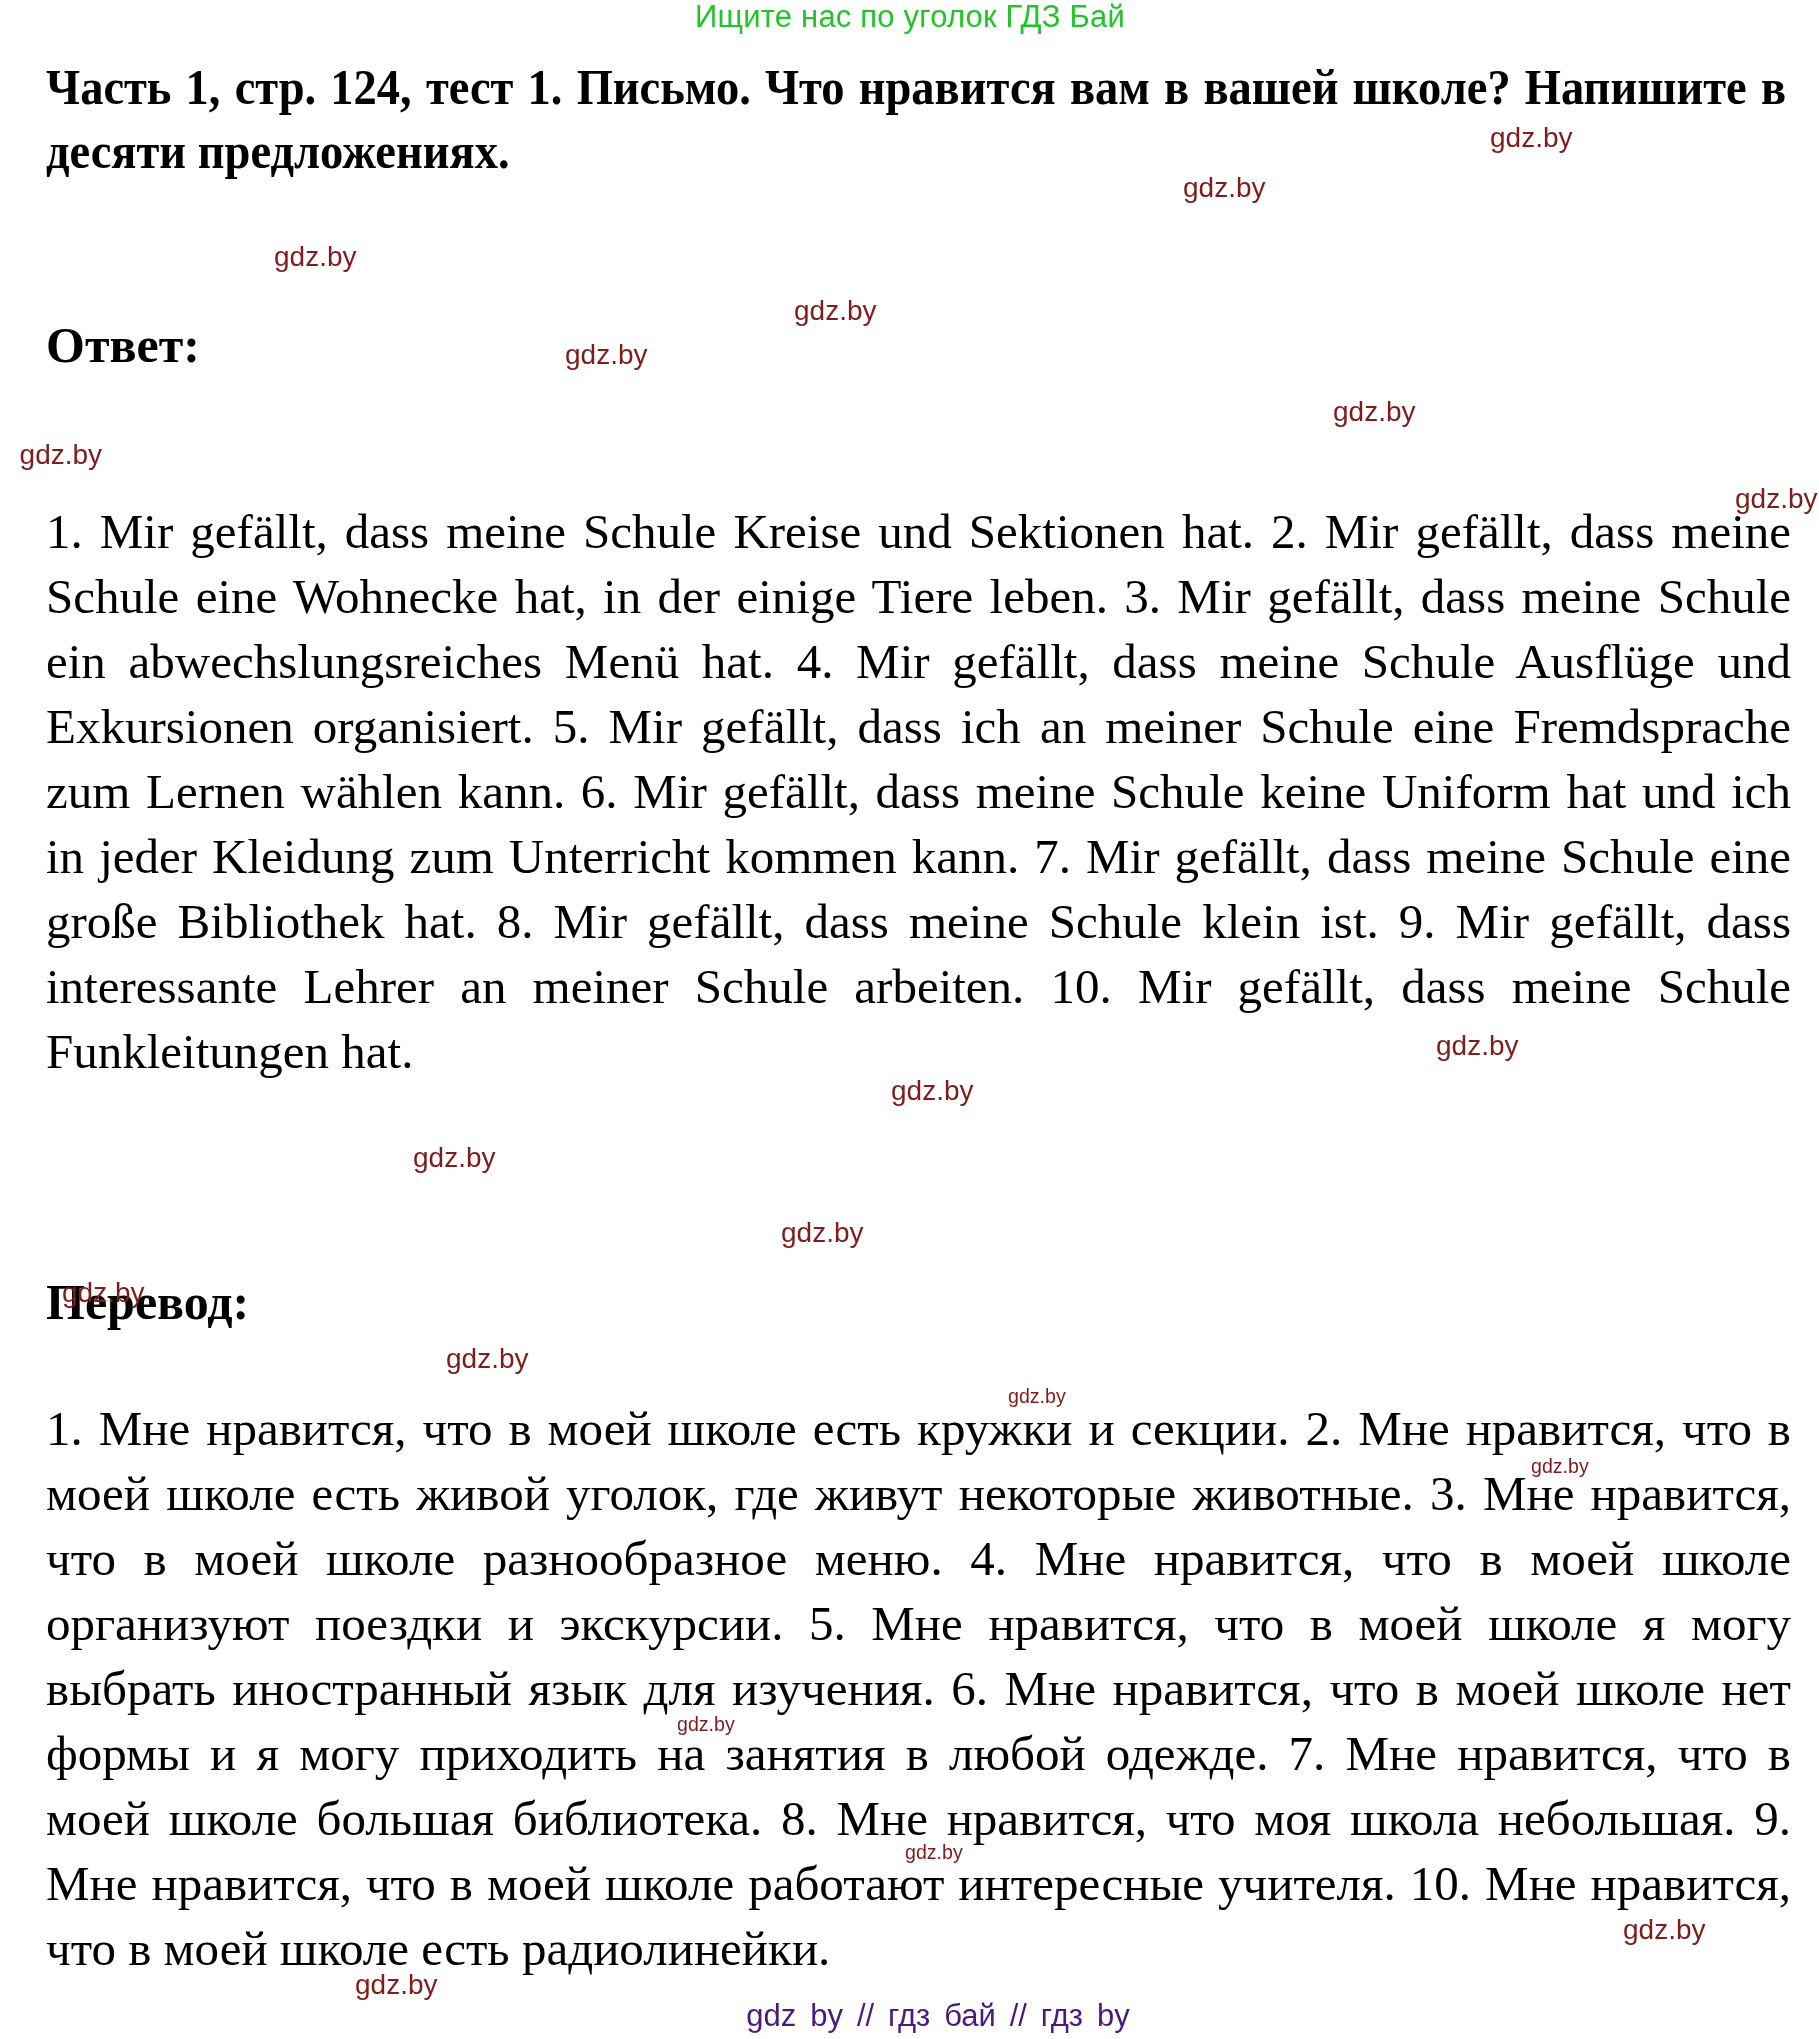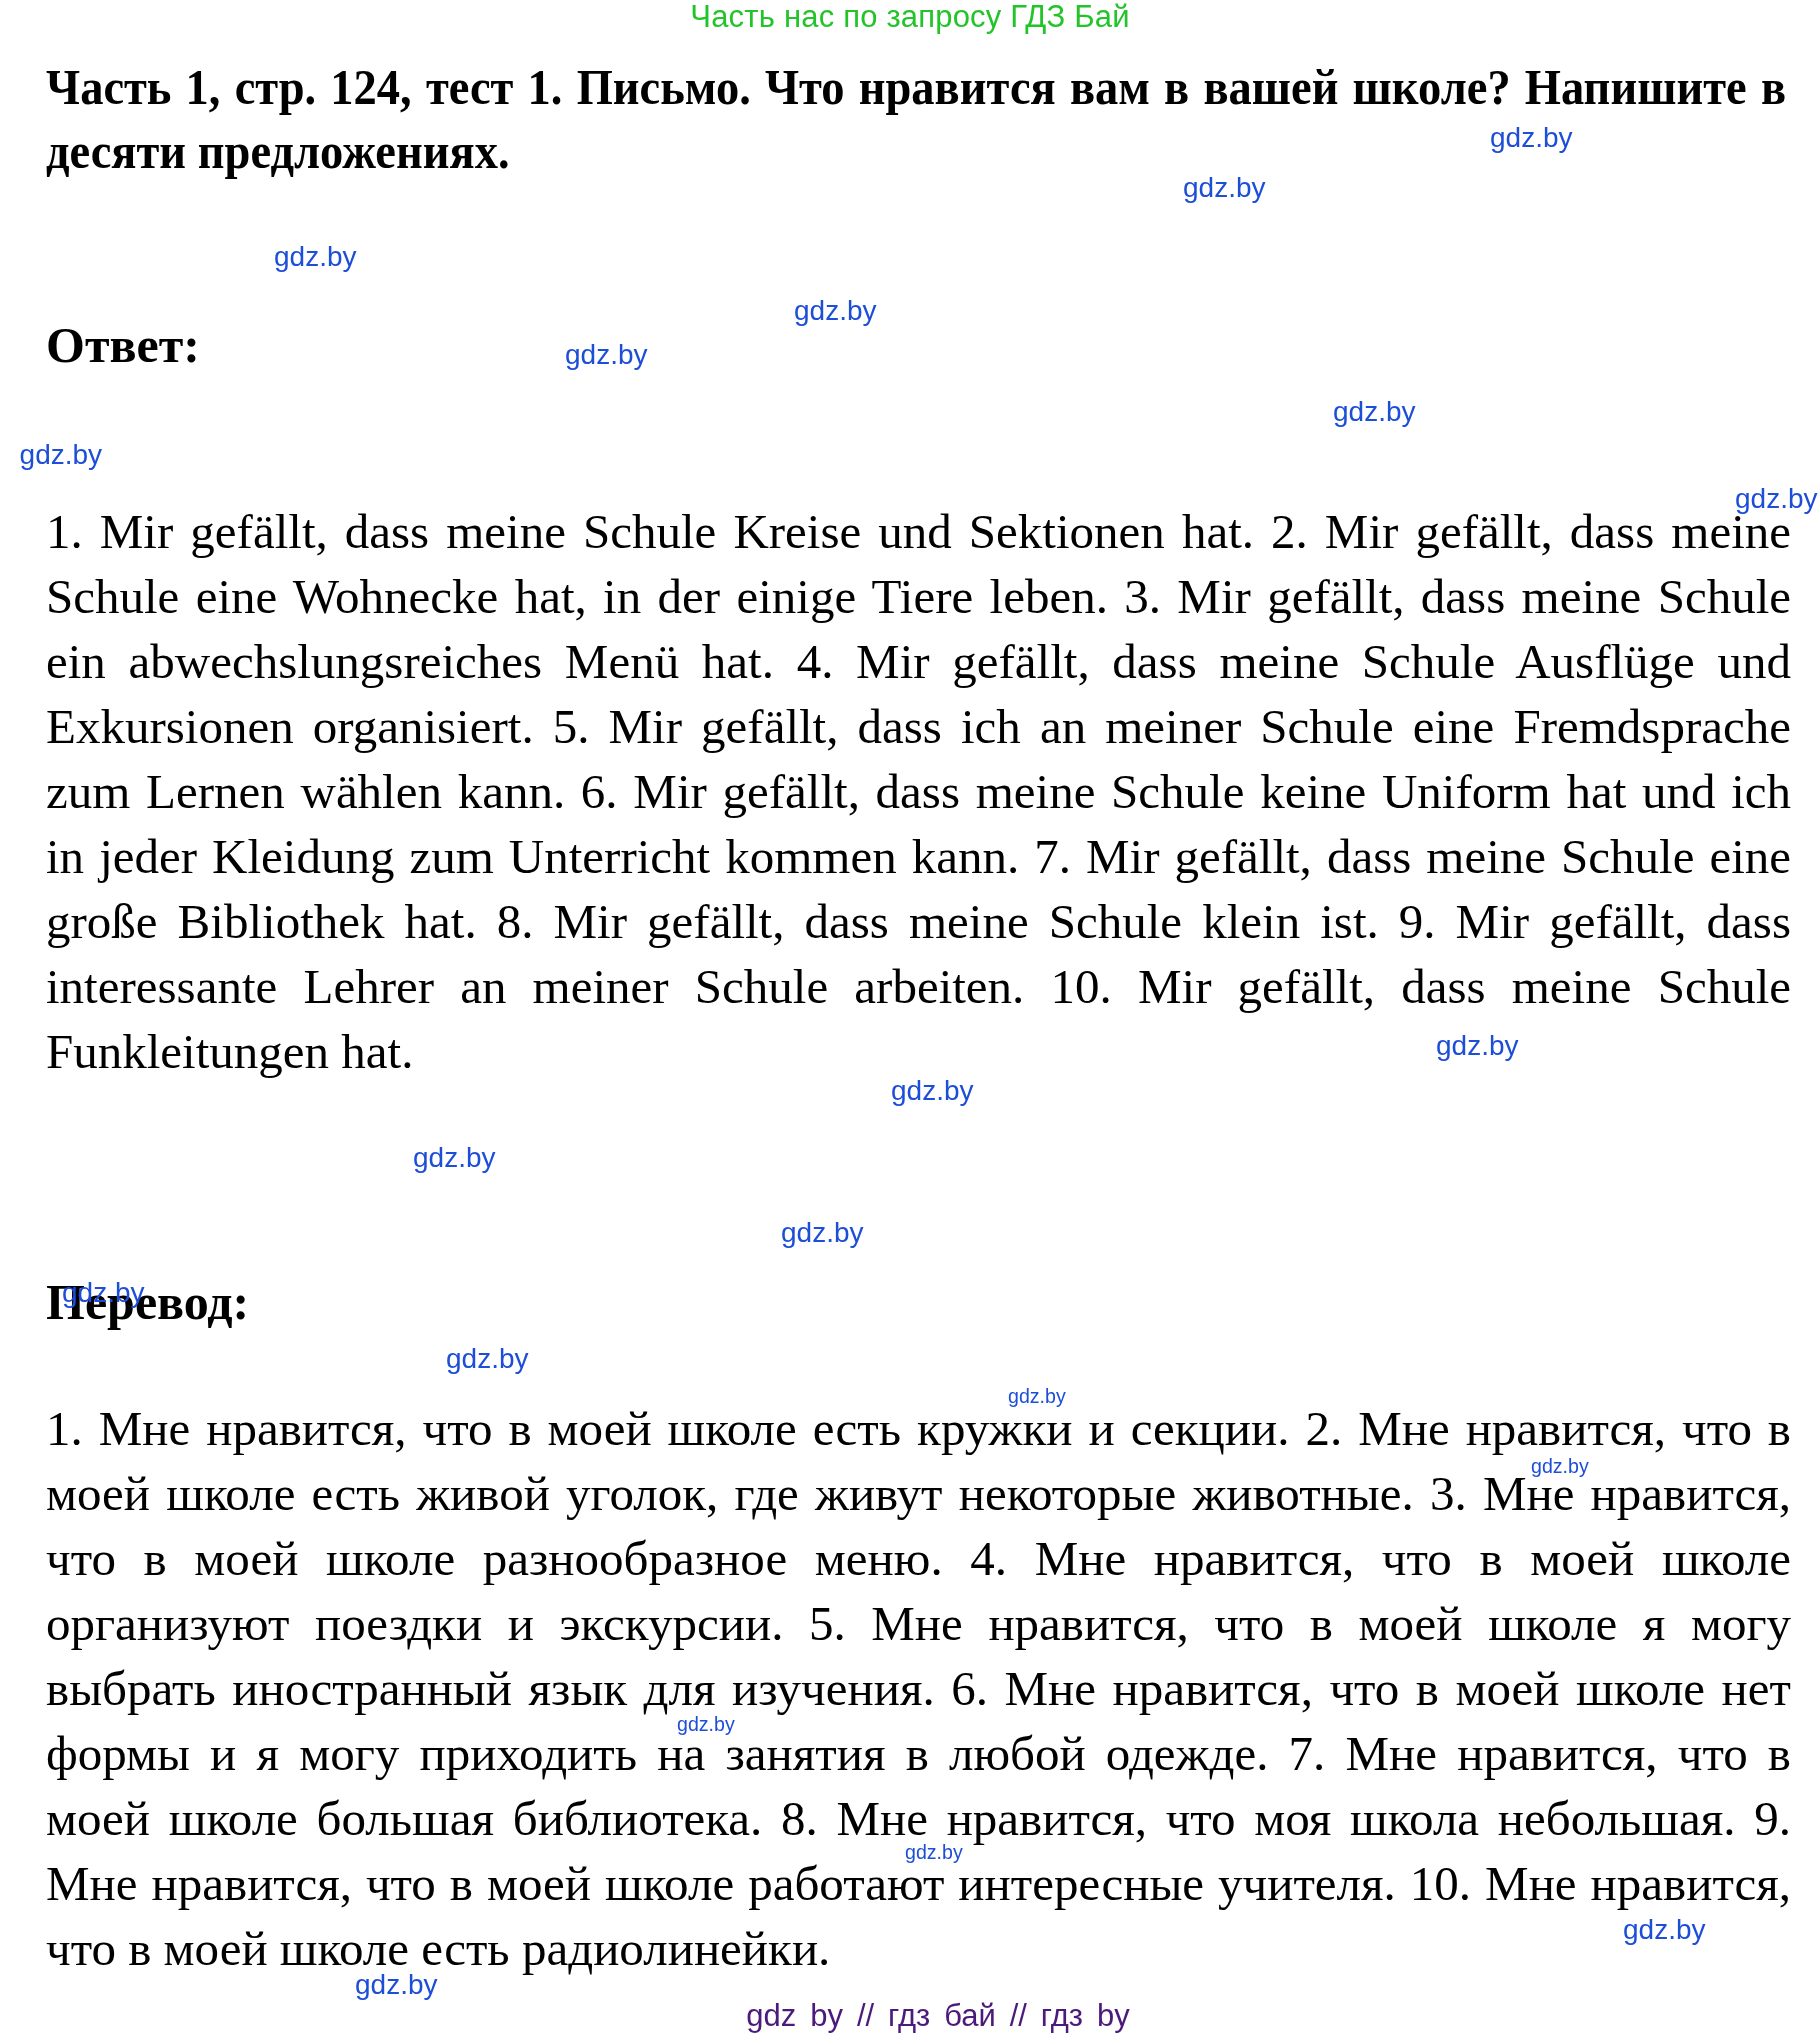--- a/index.html
+++ b/index.html
@@ -23,36 +23,36 @@
     font-size:50px; line-height:57px; color:#000;
   }
   .para {
     position:absolute; left:46px; width:1745px;
     font-family:"Liberation Serif", serif;
     font-size:49px; line-height:65px; color:#000;
     text-align:justify;
   }
   .wm {
     position:absolute;
-    font-family:"Liberation Sans", sans-serif; color:#1d4ed8;
+    font-family:"Liberation Sans", sans-serif; color:#7f1d1d;
     white-space:nowrap;
   }
   .wm.l { font-size:28px; }
   .wm.s { font-size:19.6px; }
   .footer {
     position:absolute; left:0; top:1998px; width:1820px; text-align:center;
     font-family:"Liberation Sans", sans-serif; font-size:31px; color:#4b1a7a;
     word-spacing:5.3px;
     padding-left:28px;
   }
 </style>
 </head>
 <body>
 
-<div class="banner">Часть нас по запросу ГДЗ Бай</div>
+<div class="banner">Ищите нас по уголок ГДЗ Бай</div>
 
 <div class="title">Часть 1, стр. 124, тест 1. Письмо. Что нравится вам в вашей школе? Напишите в десяти предложениях.</div>
 
 <div class="heading" style="top:317px;text-align:center;">Ответ:</div>
 
 <div class="para" style="top:499px;">1. Mir gefällt, dass meine Schule Kreise und Sektionen hat. 2. Mir gefällt, dass meine Schule eine Wohnecke hat, in der einige Tiere leben. 3. Mir gefällt, dass meine Schule ein abwechslungsreiches Menü hat. 4. Mir gefällt, dass meine Schule Ausflüge und Exkursionen organisiert. 5. Mir gefällt, dass ich an meiner Schule eine Fremdsprache zum Lernen wählen kann. 6. Mir gefällt, dass meine Schule keine Uniform hat und ich in jeder Kleidung zum Unterricht kommen kann. 7. Mir gefällt, dass meine Schule eine große Bibliothek hat. 8. Mir gefällt, dass meine Schule klein ist. 9. Mir gefällt, dass interessante Lehrer an meiner Schule arbeiten. 10. Mir gefällt, dass meine Schule Funkleitungen hat.</div>
 
 <div class="heading" style="top:1274px;">Перевод:</div>
 
 <div class="para" style="top:1396px;">1. Мне нравится, что в моей школе есть кружки и секции. 2. Мне нравится, что в моей школе есть живой уголок, где живут некоторые животные. 3. Мне нравится, что в моей школе разнообразное меню. 4. Мне нравится, что в моей школе организуют поездки и экскурсии. 5. Мне нравится, что в моей школе я могу выбрать иностранный язык для изучения. 6. Мне нравится, что в моей школе нет формы и я могу приходить на занятия в любой одежде. 7. Мне нравится, что в моей школе большая библиотека. 8. Мне нравится, что моя школа небольшая. 9. Мне нравится, что в моей школе работают интересные учителя. 10. Мне нравится, что в моей школе есть радиолинейки.</div>

